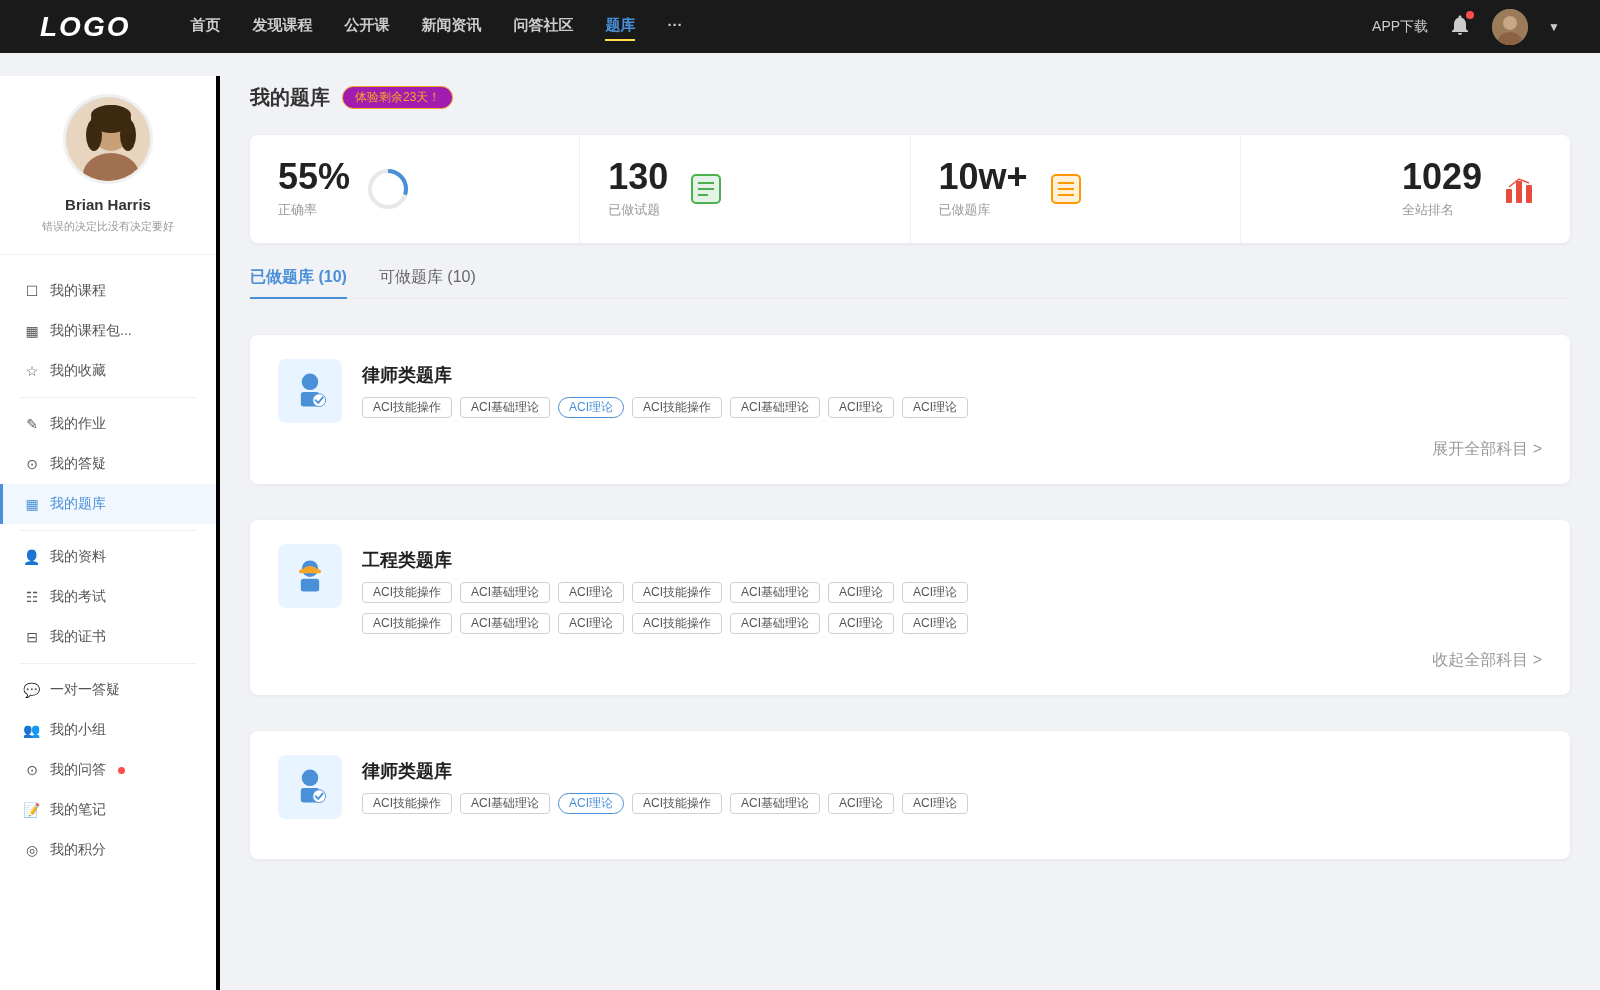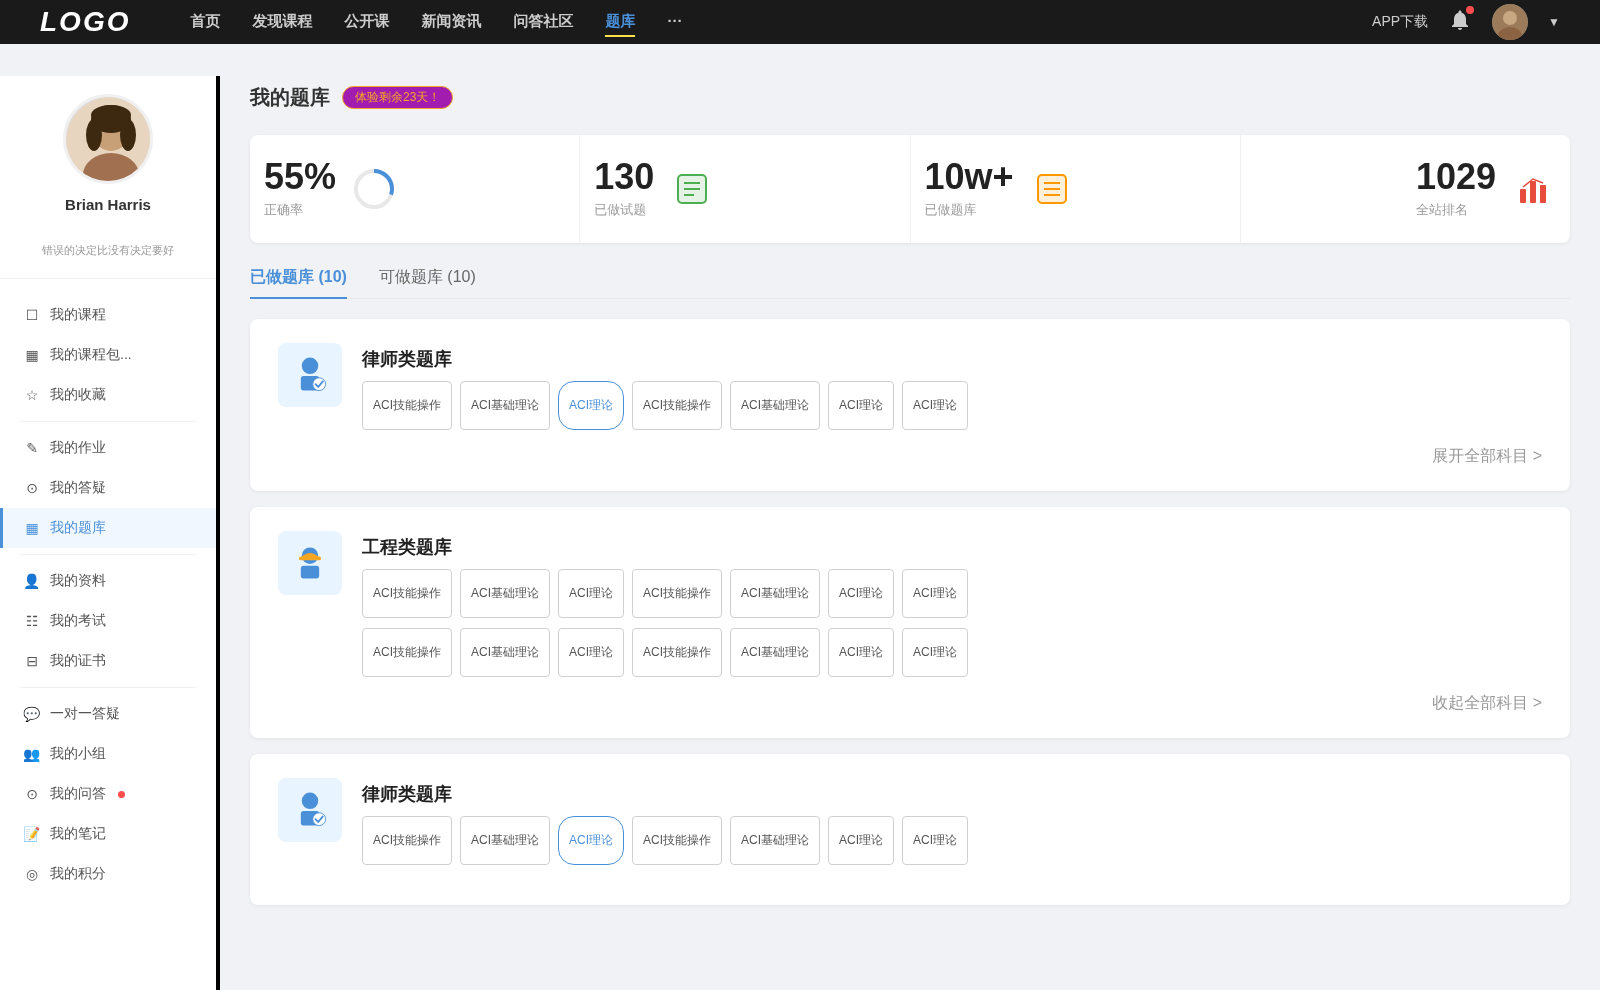--- a/index.html
+++ b/index.html
@@ -1,21 +1,21 @@
 <!DOCTYPE html>
 <html><head>
   <meta charset="utf-8">
   <style>
     * { box-sizing: border-box; margin: 0; padding: 0; }
     body { font-family: "PingFang SC", "Microsoft YaHei", sans-serif; background: #f0f2f5; color: #333; }
 
     
     .top-nav {
       background: #1a1a1a;
-      height: 44px;
+      height: 53px;
       display: flex;
       align-items: center;
       padding: 0 40px;
       position: fixed;
       top: 0; left: 0; right: 0;
       z-index: 100;
     }
     .nav-logo {
       color: white;
       font-size: 28px;
@@ -123,21 +123,20 @@
     .profile-name {
       font-size: 15px;
       font-weight: 600;
       color: #333;
       margin-bottom: 6px;
     }
     .profile-motto {
       font-size: 11px;
       color: #999;
       text-align: center;
-      margin-top: 24px;
     }
     .sidebar-menu {
       margin-top: 16px;
     }
     .sidebar-item {
       display: flex;
       align-items: center;
       padding: 11px 24px;
       cursor: pointer;
       font-size: 14px;
@@ -213,21 +212,21 @@
     
     .stats-row {
       display: flex;
       background: #fff;
       border-radius: 8px;
       margin-bottom: 24px;
       box-shadow: 0 1px 4px rgba(0,0,0,0.06);
     }
     .stat-item {
       flex: 1;
-      padding: 24px 14px;
+      padding: 24px 28px;
       display: flex;
       align-items: center;
       gap: 16px;
       border-right: 1px solid #f0f0f0;
     }
     .stat-item:last-child { border-right: none; justify-content: flex-end; }
     .stat-text {}
     .stat-value {
       font-size: 36px;
       font-weight: 700;
@@ -275,20 +274,21 @@
       background: #4a90d9;
     }
 
     
     .bank-card {
       background: #fff;
       border-radius: 8px;
       margin-bottom: 16px;
       padding: 24px 28px;
       box-shadow: 0 1px 4px rgba(0,0,0,0.06);
+      margin-top: 36px;
     }
     .bank-card-header {
       display: flex;
       align-items: flex-start;
       gap: 20px;
       margin-bottom: 16px;
     }
     .bank-icon {
       width: 64px;
       height: 64px;
@@ -311,21 +311,21 @@
     }
     .tags-row {
       display: flex;
       flex-wrap: wrap;
       gap: 8px;
       margin-top: 10px;
     }
     .tag {
       border: 1px solid #d0d0d0;
       border-radius: 4px;
-      padding: 15px 10px;
+      padding: 1px 10px;
       font-size: 12px;
       color: #555;
       cursor: pointer;
       background: #fff;
     }
     .tag.active {
       border-color: #4a90d9;
       color: #4a90d9;
       background: #fff;
       border-radius: 16px;

